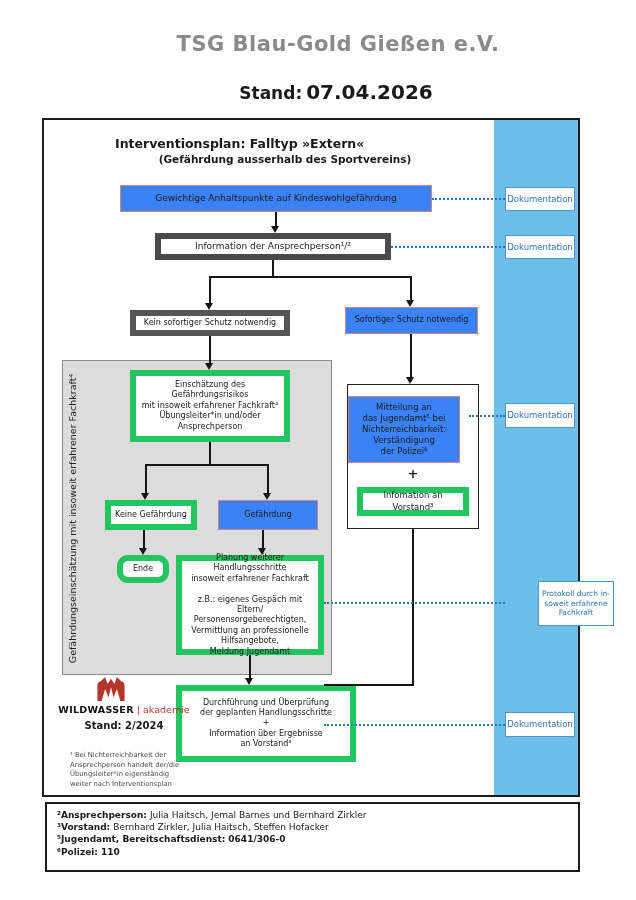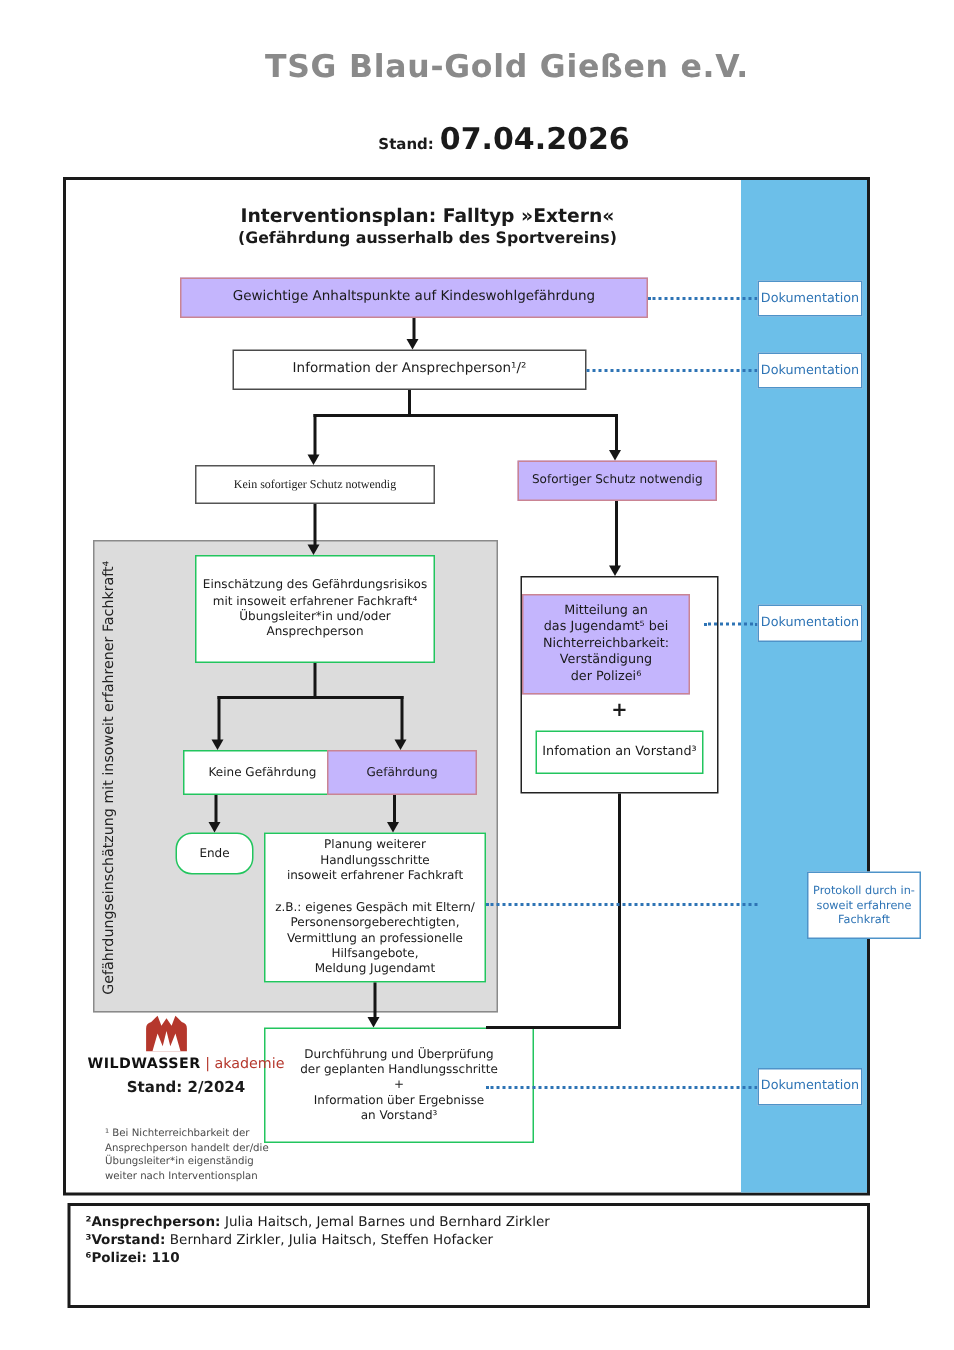--- a/index.html
+++ b/index.html
@@ -4,39 +4,39 @@
 <style>
   * { margin:0; padding:0; box-sizing:border-box; }
   html,body { background:#fff; }
   body { width:636px; height:900px; font-family:"DejaVu Sans", sans-serif; color:#1a1a1a; }
   #stage { position:relative; width:636px; height:900px; background:#fff; overflow:hidden; }
 
   
   .org-title { position:absolute; left:0; top:32px; width:636px; text-align:center;
                font-size:21px; font-weight:bold; color:#8a8a8a; letter-spacing:.5px;padding-left:40px; }
   .stand-line { position:absolute; left:0; top:80px; width:636px; text-align:center; }
-  .stand-label { font-size:10px; font-weight:bold;margin-left:36px; }
+  .stand-label { font-size:17px; font-weight:bold;margin-left:36px; }
   .stand-date  { font-size:20px;  font-weight:bold; margin-left:4px; }
 
   
   .frame { position:absolute; left:42px; top:118px; width:538px; height:679px;
            border:2px solid #1a1a1a; background:#fff; }
   .sidebar { position:absolute; left:494px; top:120px; width:84px; height:675px; background:#6cbfe9; }
 
   
-  .plan-title { position:absolute; left:115px; top:136px; width:340px; text-align:center;
+  .plan-title { position:absolute; left:115px; top:136px; width:340px; 
                 font-size:12.5px; font-weight:bold; }
   .plan-subtitle { position:absolute; left:115px; top:153px; width:340px; text-align:center;
                    font-size:10.5px; font-weight:bold; }
 
   
   .node { position:absolute; display:flex; align-items:center; justify-content:center;
-          text-align:center; background:#fff; border:1px solid #22c55e;
+          text-align:center; background:#fff; border:6px solid #22c55e;
           font-size:8.5px; line-height:1.3; padding:2px; }
-  .pink { background:#c4b5fd; border:1.5px solid #ca8493; }
+  .pink { background:#3b82f6; border:1.5px solid #ca8493; }
   .pre  { white-space:pre-line; }
   .f8   { font-size:8px; }
 
   .gray-panel { position:absolute; left:62px; top:360px; width:270px; height:315px;
                 background:#dcdcdc; border:1px solid #8a8a8a; }
   .vlabel { position:absolute; left:67px; top:671px; width:305px; text-align:center;
             transform:rotate(-90deg); transform-origin:0 0;
             font-size:9.5px; color:#222; }
   .outer-box { position:absolute; left:347px; top:384px; width:132px; height:145px;
                background:#fff; border:1.5px solid #222; }
@@ -89,30 +89,30 @@
   <div class="plan-title">Interventionsplan: Falltyp »Extern«</div>
   <div class="plan-subtitle">(Gefährdung ausserhalb des Sportvereins)</div>
 
   <div class="gray-panel"></div>
   <div class="vlabel">Gefährdungseinschätzung mit insoweit erfahrener Fachkraft⁴</div>
 
   <div class="node pink" style="left:120px;top:185px;width:312px;height:27px;font-size:9px;">Gewichtige Anhaltspunkte auf Kindeswohlgefährdung</div>
 
   <div class="node" style="left:155px;top:233px;width:236px;height:27px;font-size:9px;border-color:#4a4a4a;">Information der Ansprechperson¹/²</div>
 
-  <div class="node f8" style="left:130px;top:310px;width:160px;height:26px;border-color:#555;font-family:Liberation Serif, serif;">Kein sofortiger Schutz notwendig</div>
+  <div class="node f8" style="left:130px;top:310px;width:160px;height:26px;border-color:#555;">Kein sofortiger Schutz notwendig</div>
 
   <div class="node pink f8" style="left:345px;top:307px;width:133px;height:27px;">Sofortiger Schutz notwendig</div>
 
   <div class="node pre f8" style="left:130px;top:370px;width:160px;height:72px;">Einschätzung des Gefährdungsrisikos
 mit insoweit erfahrener Fachkraft⁴
 Übungsleiter*in und/oder
 Ansprechperson</div>
 
-  <div class="node f8" style="left:122px;top:500px;width:106px;height:30px;">Keine Gefährdung</div>
+  <div class="node f8" style="left:105px;top:500px;width:92px;height:30px;">Keine Gefährdung</div>
 
   <div class="node pink f8" style="left:218px;top:500px;width:100px;height:30px;">Gefährdung</div>
 
   <div class="node f8" style="left:117px;top:555px;width:52px;height:28px;border-radius:11px;">Ende</div>
 
   <div class="node pre f8" style="left:176px;top:555px;width:148px;height:100px;">Planung weiterer Handlungsschritte
 insoweit erfahrener Fachkraft
 
 z.B.: eigenes Gespäch mit Eltern/
 Personensorgeberechtigten,
@@ -202,17 +202,20 @@
 weiter nach Interventionsplan</div>
 
   <div class="footerbox">
     <div class="fline">
       <span class="fl">²Ansprechperson:</span><span>Julia Haitsch, Jemal Barnes und Bernhard Zirkler</span>
     </div>
     <div class="fline">
       <span class="fl">³Vorstand:</span><span>Bernhard Zirkler, Julia Haitsch, Steffen Hofacker</span>
     </div>
     <div class="fline">
+      <span class="fl">⁵Jugendamt, Bereitschaftsdienst:</span><span class="fl">0641/306-0</span>
+    </div>
+    <div class="fline">
       <span class="fl">⁶Polizei:</span><span class="fl">110</span>
     </div>
   </div>
 
 </div>
 
 </body></html>

